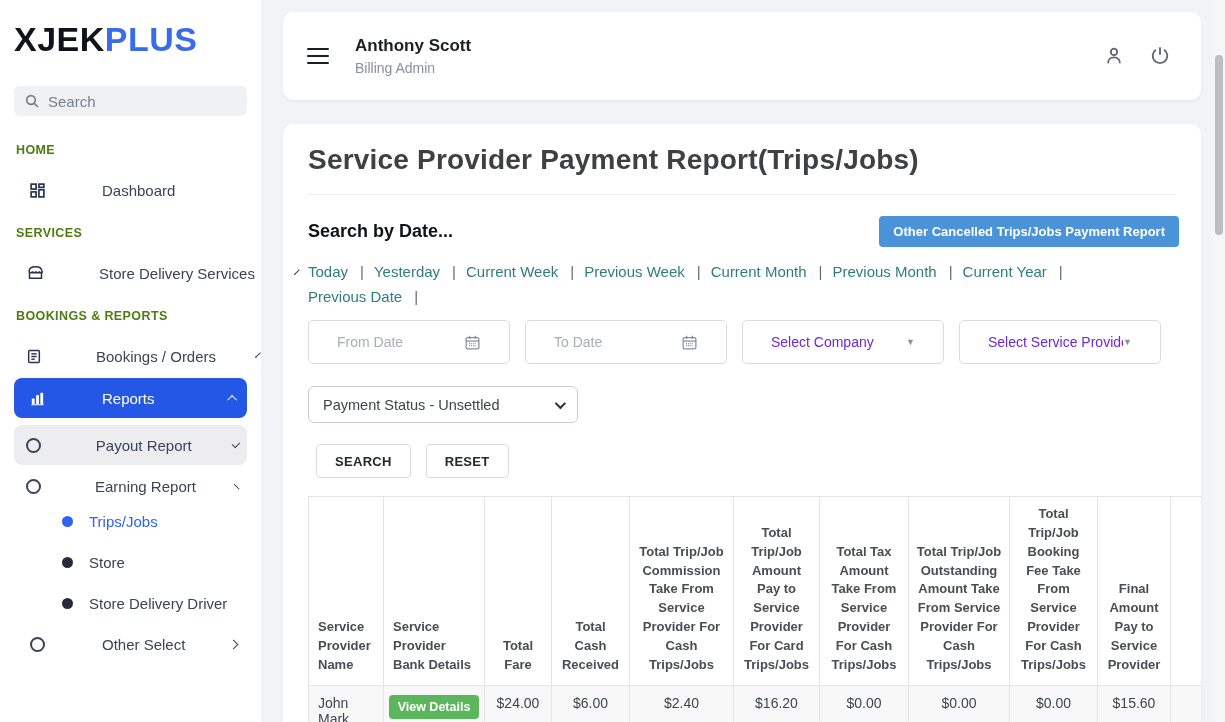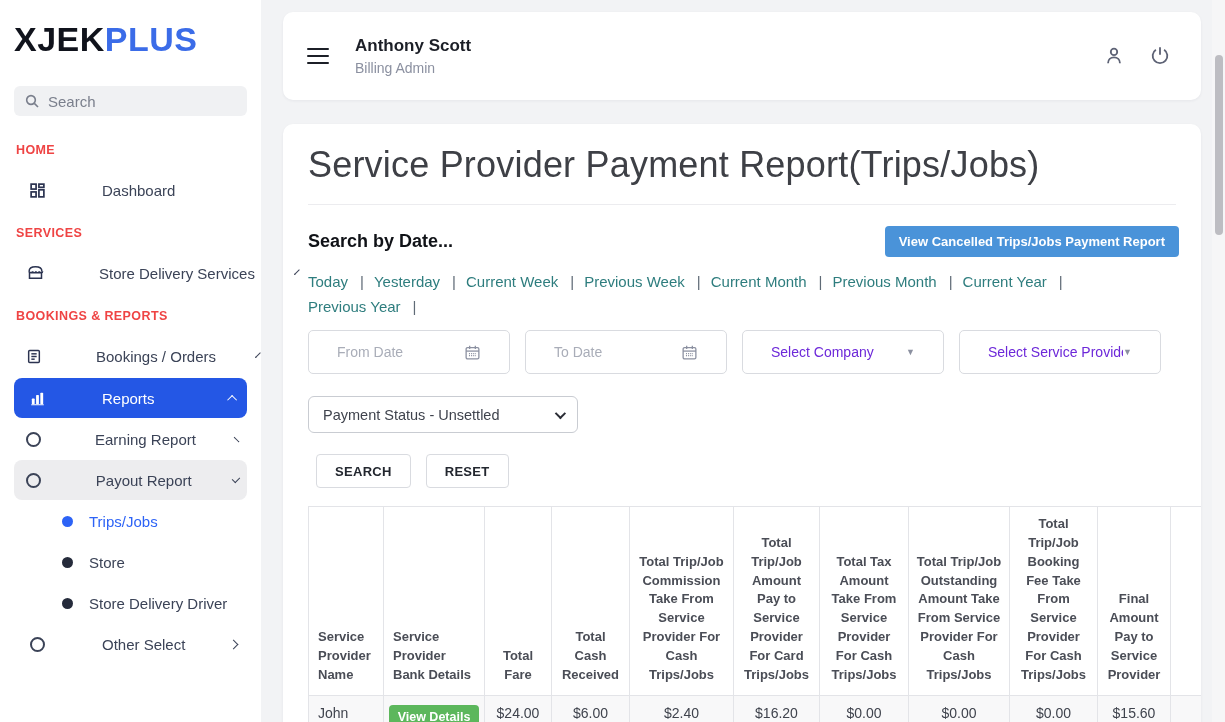--- a/index.html
+++ b/index.html
@@ -6,21 +6,21 @@
   html,body { width:1225px; height:722px; overflow:hidden; font-family:"Liberation Sans",sans-serif; background:#f2f3f5; }
 
   
   .sidebar { position:fixed; left:0; top:0; width:261px; height:722px; background:#ffffff; z-index:5; }
   .logo { margin:16px 0 0 14px; height:46px; font-size:34px; font-weight:700; letter-spacing:0.5px; color:#10131c; display:flex; align-items:center; }
   .logo .blue { color:#3b6ce8; }
   .side-search { margin:24px 14px 0 14px; height:30px; background:#f0f1f3; border-radius:6px; display:flex; align-items:center; padding:0 10px; color:#7a7f8c; }
   .side-search svg { flex:0 0 auto; margin-right:8px; }
   .side-search input { border:none; background:transparent; outline:none; font-size:15px; color:#4a4f5c; width:100%; font-family:inherit; }
   .side-search input::placeholder { color:#7a7f8c; }
-  .sec-label { margin:0 16px; height:18px; font-size:12.5px; font-weight:700; color:#ef4444; letter-spacing:0.4px; display:flex; align-items:center; }
+  .sec-label { margin:0 16px; height:18px; font-size:12.5px; font-weight:700; color:#4d7c0f; letter-spacing:0.4px; display:flex; align-items:center; }
   .sec-label.first { margin-top:25px; }
   .side-row { margin:0 14px; height:28px; display:flex; align-items:center; padding:0 10px 0 12px; color:#3b4357; font-size:15px; border-radius:8px; cursor:pointer;gap:40px; }
   .side-row .icon { width:22px; display:flex; justify-content:center; margin-right:14px; color:#3b4357; }
   .side-row .lbl { flex:1; white-space:nowrap; }
   .side-row.active { background:#2457e5; color:#ffffff; height:40px; }
   .side-row.active .icon { color:#ffffff; }
   .side-row.open-sub { background:#ededef; height:40px; }
   .sub-row { margin:0 14px; height:28px; display:flex; align-items:center; padding-left:48px; font-size:15px; color:#3b4357; cursor:pointer; }
   .sub-row .dot { width:11px; height:11px; border-radius:50%; background:#252b3b; margin-right:16px; flex:0 0 auto; }
   .sub-row.active { color:#2d63f6; }
@@ -37,21 +37,21 @@
   .topbar { position:absolute; left:22px; top:12px; width:918px; height:88px; background:#ffffff; border-radius:10px; box-shadow:0 1px 3px rgba(30,35,60,0.06); display:flex; align-items:center; padding:0 30px 0 24px; }
   .hamburger { width:26px; cursor:pointer; margin-right:22px; }
   .hamburger span { display:block; height:2.6px; background:#1c1f27; border-radius:2px; margin:4.4px 0; width:22px; }
   .user-block { display:flex; flex-direction:column; }
   .user-name { font-size:17px; font-weight:700; color:#1c1f27; }
   .user-role { font-size:14px; color:#8b90a0; margin-top:4px; }
   .topbar-right { margin-left:auto; display:flex; align-items:center; gap:24px; color:#5d6275; }
   .icon-btn { cursor:pointer; display:flex; align-items:center; }
 
   .main-card { position:absolute; left:22px; top:124px; width:918px; height:620px; background:#ffffff; border-radius:10px 10px 0 0; box-shadow:0 1px 3px rgba(30,35,60,0.06); padding:20px 0 0 25px; overflow:hidden; }
-  .page-title { font-size:36px; font-weight:400; color:#3e4046; letter-spacing:0.2px; padding-right:36px; }
+  .page-title { font-size:28px; font-weight:700; color:#3e4046; letter-spacing:0.2px; padding-right:36px; }
   .title-rule { border:none; border-top:1px solid #ececef; margin:18px 25px 0 0; }
   .sub-head { display:flex; align-items:center; margin:21px 0 0 0; padding-right:22px; }
   .search-by { font-size:18px; font-weight:700; color:#101217; }
   .btn-blue { margin-left:auto; background:#4a93d9; color:#ffffff; border:none; border-radius:4px; height:31px; padding:0 14px; font-size:13px; font-weight:700; font-family:inherit; cursor:pointer; }
   .date-links { margin:16px 0 0 0; width:880px; display:flex; flex-wrap:wrap; row-gap:8px; }
   .dl-unit { white-space:nowrap; margin-right:10px; font-size:15px; }
   .dl-link { color:#2e7d7e; cursor:pointer; }
   .dl-sep { color:#5f6a76; margin-left:12px; }
 
   .filter-row { display:flex; gap:15px; margin-top:15px; }
@@ -148,34 +148,34 @@
           <rect x="4" y="12" width="4" height="8" rx="1"></rect>
           <rect x="10" y="7" width="4" height="13" rx="1"></rect>
           <rect x="16" y="4" width="4" height="16" rx="1"></rect>
           <rect x="3" y="20" width="18" height="1.6" rx="0.8"></rect>
         </svg>
     </span>
     <span class="lbl">Reports</span>
     <span class="chev up"></span>
   </div>
 
+  <div class="side-row open-sub mt7">
+    <span class="icon">
+        <span class="circle"></span>
+      </span>
+    <span class="lbl">Payout Report</span>
+    <span class="chev down"></span>
+  </div>
+
   <div class="side-row mt7">
     <span class="icon">
         <span class="circle"></span>
       </span>
     <span class="lbl">Earning Report</span>
     <span class="chev right"></span>
-  </div>
-
-  <div class="side-row open-sub mt7">
-    <span class="icon">
-        <span class="circle"></span>
-      </span>
-    <span class="lbl">Payout Report</span>
-    <span class="chev down"></span>
   </div>
 
   <div class="sub-row active mt7">
     <span class="dot"></span>
     <span>Trips/Jobs</span>
   </div>
   <div class="sub-row mt13">
     <span class="dot"></span>
     <span>Store</span>
   </div>
@@ -220,32 +220,32 @@
       </span>
     </div>
   </div>
 
   <div class="main-card">
     <div class="page-title">Service Provider Payment Report(Trips/Jobs)</div>
     <hr class="title-rule">
 
     <div class="sub-head">
       <span class="search-by">Search by Date...</span>
-      <button class="btn-blue">View Cancelled Trips/Jobs Payment Report</button>
+      <button class="btn-blue">Other Cancelled Trips/Jobs Payment Report</button>
     </div>
 
     <div class="date-links">
       <span class="dl-unit"><span class="dl-link">Today</span><span class="dl-sep">|</span></span>
       <span class="dl-unit"><span class="dl-link">Yesterday</span><span class="dl-sep">|</span></span>
       <span class="dl-unit"><span class="dl-link">Current Week</span><span class="dl-sep">|</span></span>
       <span class="dl-unit"><span class="dl-link">Previous Week</span><span class="dl-sep">|</span></span>
       <span class="dl-unit"><span class="dl-link">Current Month</span><span class="dl-sep">|</span></span>
       <span class="dl-unit"><span class="dl-link">Previous Month</span><span class="dl-sep">|</span></span>
       <span class="dl-unit"><span class="dl-link">Current Year</span><span class="dl-sep">|</span></span>
-      <span class="dl-unit"><span class="dl-link">Previous Year</span><span class="dl-sep">|</span></span>
+      <span class="dl-unit"><span class="dl-link">Previous Date</span><span class="dl-sep">|</span></span>
     </div>
 
     <div class="filter-row">
       <div class="f-input">
         <input type="text" placeholder="From Date" style="">
         <span class="tail">
           <svg width="17" height="17" viewBox="0 0 24 24" fill="none" stroke="#8b90a0" stroke-width="1.8">
               <rect x="3" y="5" width="18" height="16" rx="2"></rect>
               <line x1="8" y1="2.5" x2="8" y2="7"></line>
               <line x1="16" y1="2.5" x2="16" y2="7"></line>

